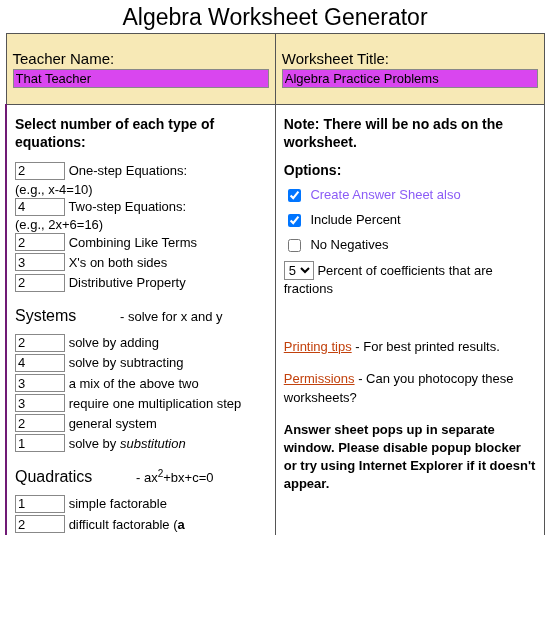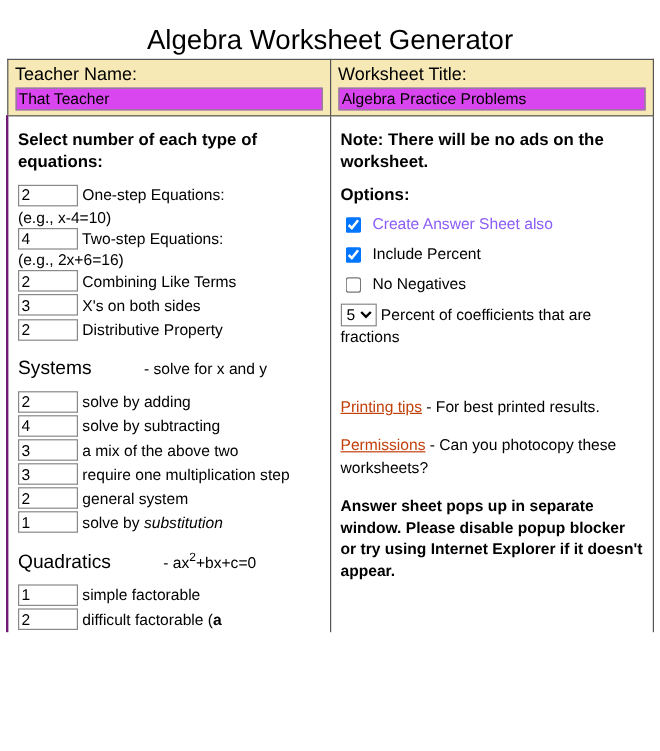--- a/index.html
+++ b/index.html
@@ -10,34 +10,33 @@
     font-size: 13px;
     color: #000;
     background: #fff;
     width: 550px;
   }
   .header {
     text-align: center;
     font-family: "Trebuchet MS", Arial, sans-serif;
     font-size: 23px;
     padding: 4px 0 2px;
-    margin-top: 16px;
   }
   .main-table {
     width: 540px;
     margin: 0 5px;
     border-collapse: collapse;
   }
   .main-table td {
     vertical-align: top;
   }
   .head-cell {
     background: #f7e9b6;
     border: 1px solid #555;
-    padding: 4px 6px;
+    padding: 16px 6px;
     width: 50%;
   }
   .head-cell .label {
     font-family: "Trebuchet MS", Arial, sans-serif;
     font-size: 15px;
     margin-bottom: 2px;
   }
   .head-cell input[type=text] {
     width: 100%;
     border: 1px solid #888;

